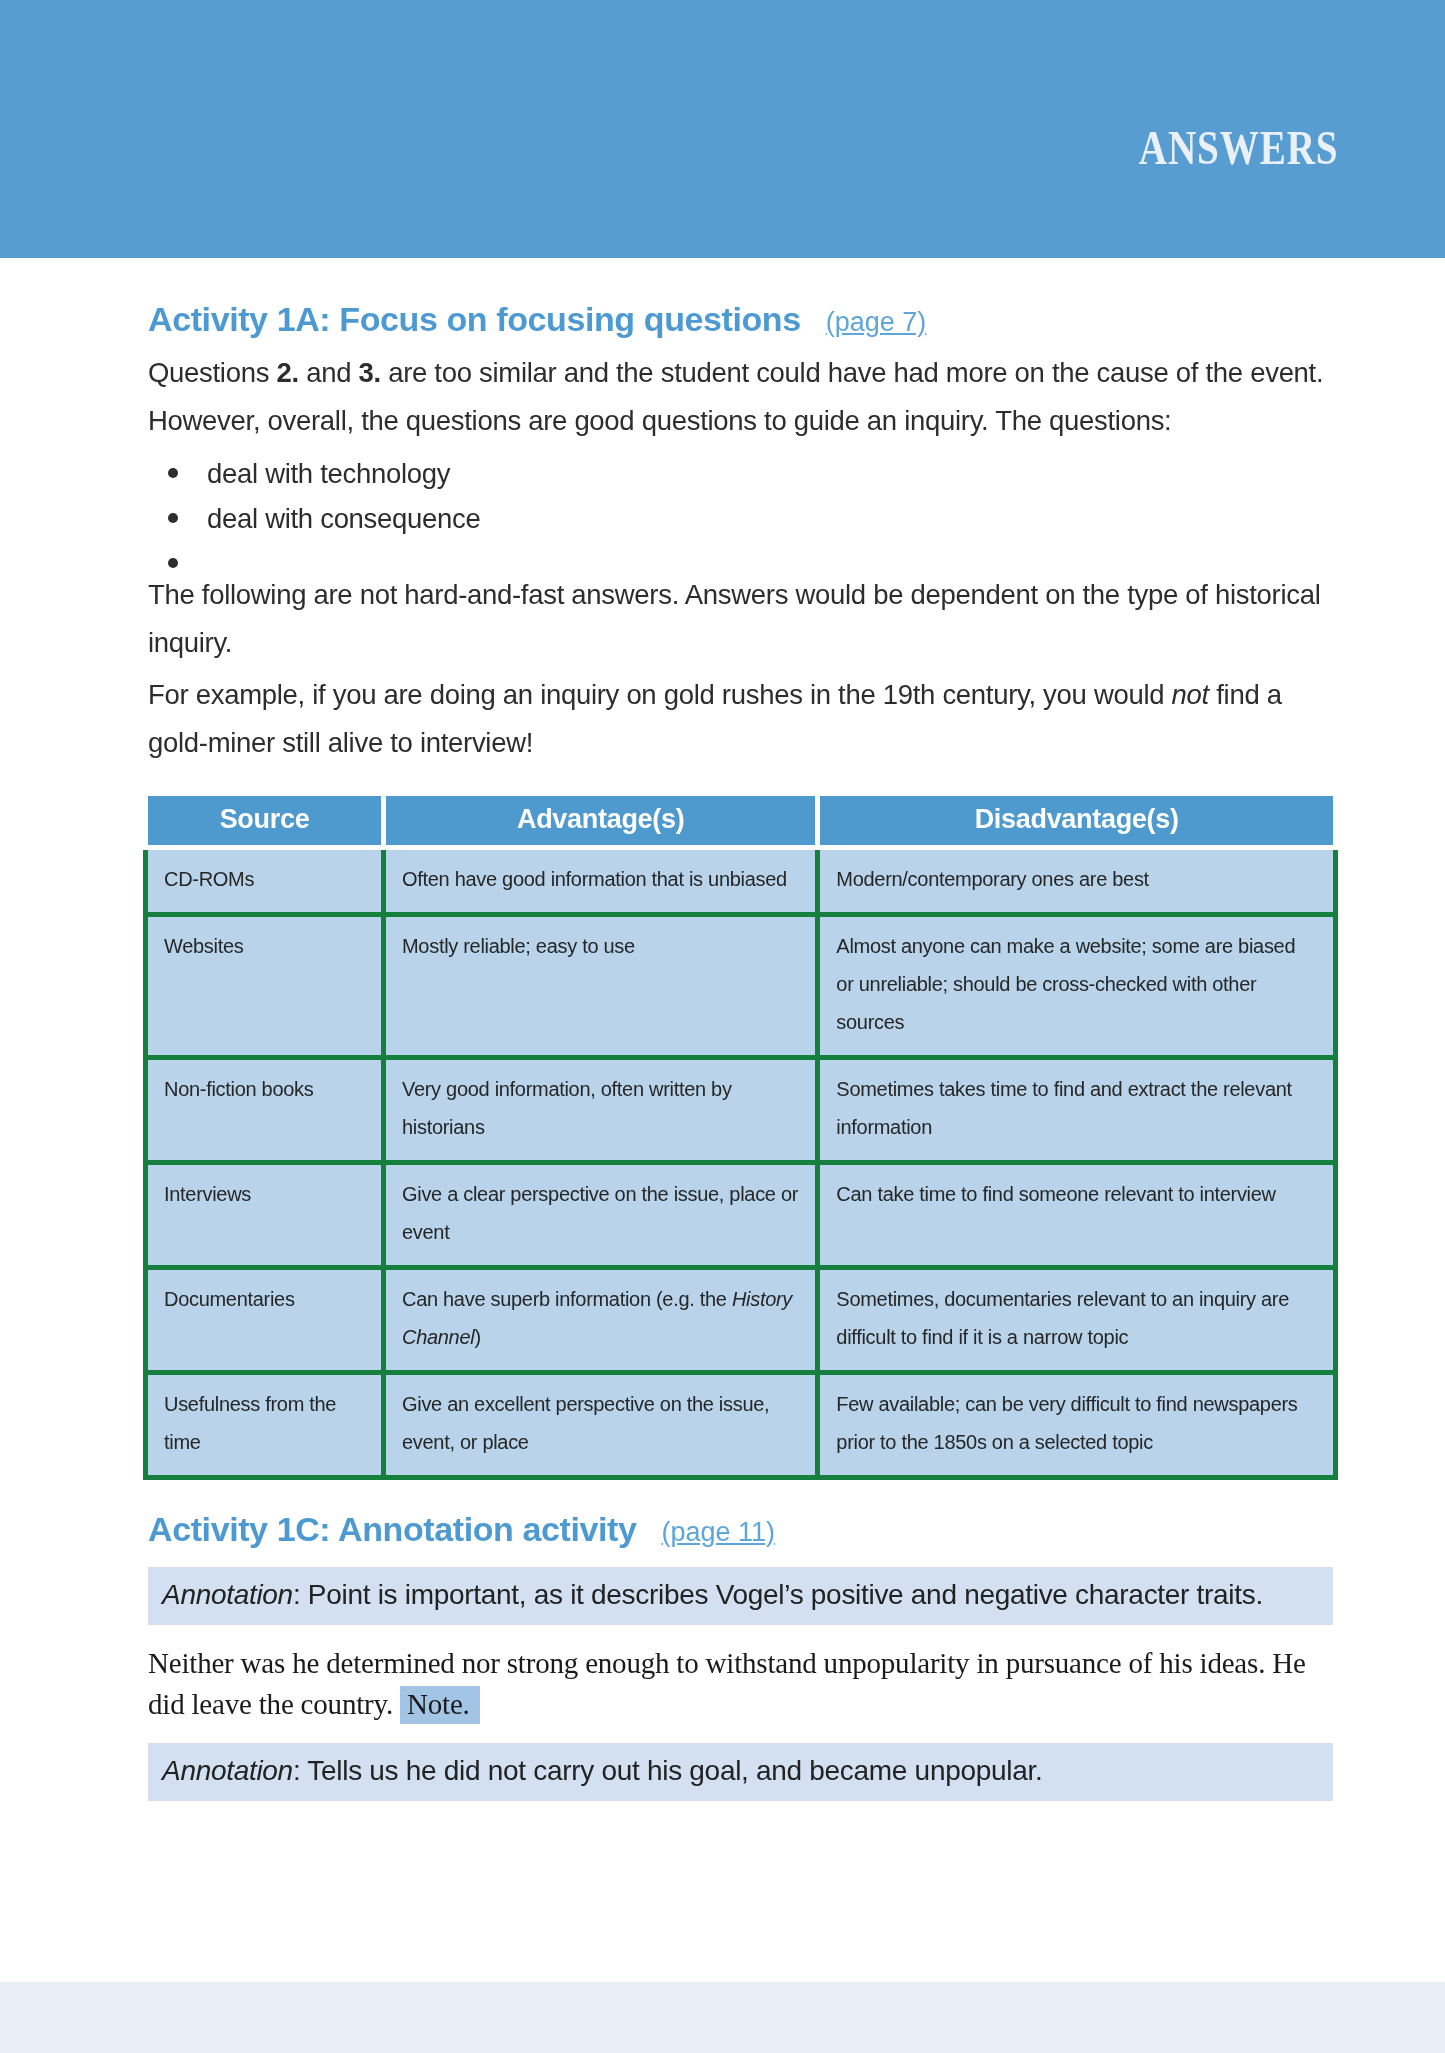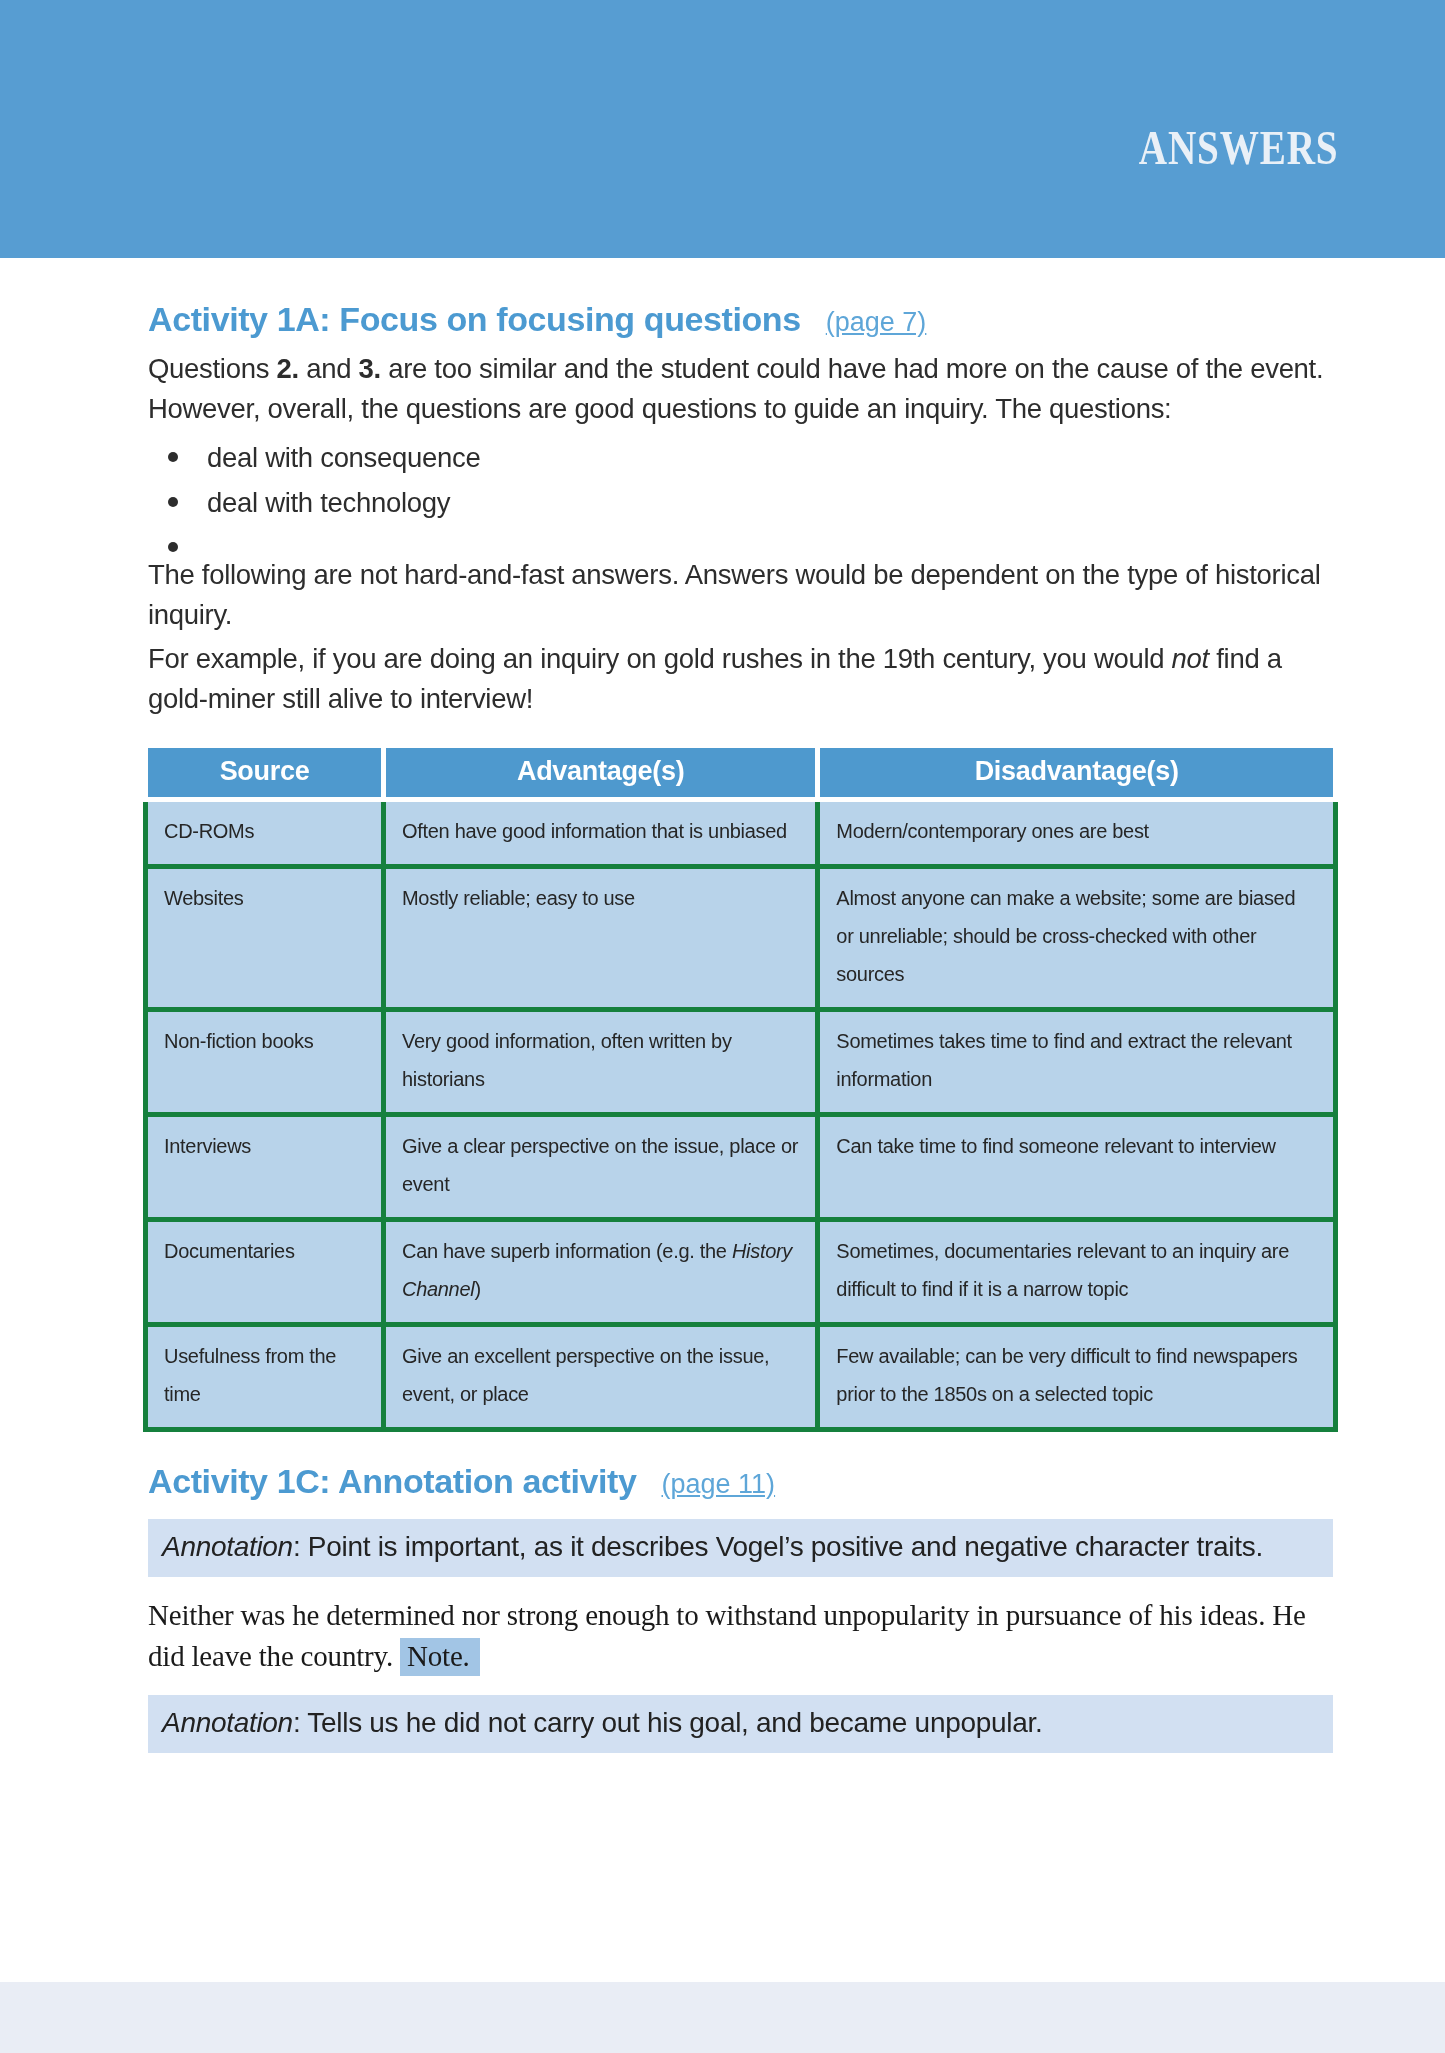--- a/index.html
+++ b/index.html
@@ -58,21 +58,21 @@
     font-weight:normal;
     font-size:27px;
     letter-spacing:0;
     color:var(--c-page_ref);
     margin-left:16px;
     text-decoration:underline;
   }
 
   p.body{
     font-size:27.5px;
-    line-height:40px;
+    line-height:48px;
     letter-spacing:-0.3px;
     color:var(--c-body_text);
     margin:0 0 4px 0;
   }
 
   .bullet-list{margin:8px 0 2px 0;}
   .bullet{display:flex;margin:3px 0;}
   .bullet .dot{
     flex:none;
     width:10px;height:10px;border-radius:50%;
@@ -161,25 +161,25 @@
 
     <section>
       <h2 class="activity">
         <span>Activity 1A: Focus on focusing questions</span>
         <span class="page-ref">(page 7)</span>
       </h2>
       <p class="body"><span>Questions </span><span class="seg-b">2.</span><span> and </span><span class="seg-b">3.</span><span> are too similar and the student could have had more on the cause of the event. However, overall, the questions are good questions to guide an inquiry. The questions:</span></p>
       <div class="bullet-list">
         <div class="bullet">
           <span class="dot"></span>
-          <span class="txt">deal with consequence</span>
+          <span class="txt">deal with technology</span>
         </div>
         <div class="bullet">
           <span class="dot"></span>
-          <span class="txt">deal with technology</span>
+          <span class="txt">deal with consequence</span>
         </div>
         <div class="bullet">
           <span class="dot"></span>
         </div>
       </div>
     </section>
 
     <section>
       <p class="body">The following are not hard-and-fast answers. Answers would be dependent on the type of historical inquiry.</p>
       <p class="body"><span>For example, if you are doing an inquiry on gold rushes in the 19th century, you would </span><span class="seg-i">not</span><span> find a gold-miner still alive to interview!</span></p>

